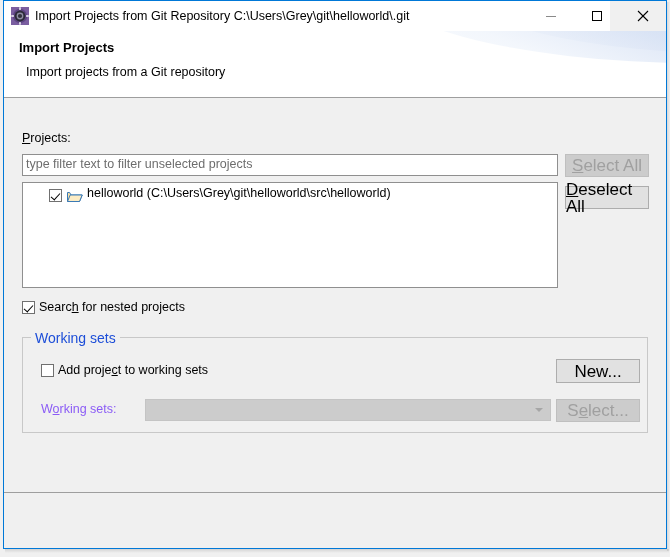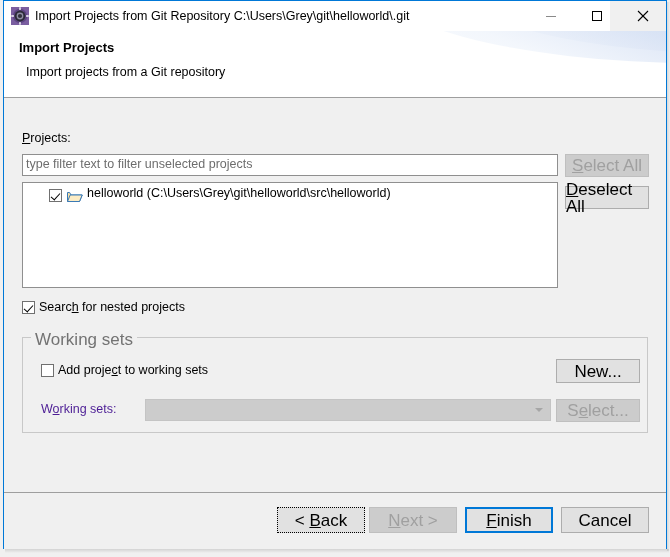--- a/index.html
+++ b/index.html
@@ -137,21 +137,21 @@
     height: 394px;
     background: #f0f0f0;
   }
 
   .lbl {
     position: absolute;
     font-size: 12.5px;
     color: #000000;
     white-space: nowrap;
   }
-  .lbl.disabled { color: #4c1d95; }
+  .lbl.disabled { color: #8b5cf6; }
   .u { text-decoration: underline; }
 
   
   .filter-field {
     position: absolute;
     left: 18px; top: 56px;
     width: 536px; height: 22px;
     box-sizing: border-box;
     border: 1px solid #8f8f8f;
     background: #ffffff;
@@ -255,22 +255,22 @@
     left: 18px; top: 239px;
     width: 626px; height: 96px;
     box-sizing: border-box;
     border: 1px solid #c8c8c8;
   }
   .groupbox .gb-title {
     position: absolute;
     left: 8px; top: -8px;
     background: #f0f0f0;
     padding: 0 4px;
-    font-size: 17px;
-    color: #737373;
+    font-size: 14px;
+    color: #1d4ed8;
     white-space: nowrap;
   }
 
   
   .combo {
     position: absolute;
     left: 122px; top: 61px;
     width: 406px; height: 22px;
     box-sizing: border-box;
     border: 1px solid #c4c4c4;
@@ -400,31 +400,17 @@
           <span>New<span class="u"></span>...</span>
         </div>
         <div class="btn disabled" style="left:533px; top:61px; width:84px; height:23px;">
           <span>S<span class="u">e</span>lect...</span>
         </div>
       </div>
 
     </div>
 
     <div class="footer-rule"></div>
-    <div class="footer">
-      <div class="btn focused" style="left:273px; top:14px; width:88px; height:26px;">
-        <span>&lt; <span class="u">B</span>ack</span>
-      </div>
-      <div class="btn disabled" style="left:365px; top:14px; width:88px; height:26px;">
-        <span><span class="u">N</span>ext &gt;</span>
-      </div>
-      <div class="btn default-btn" style="left:461px; top:14px; width:88px; height:26px;">
-        <span><span class="u">F</span>inish</span>
-      </div>
-      <div class="btn" style="left:557px; top:14px; width:88px; height:26px;">
-        <span>Cancel</span>
-      </div>
-    </div>
 
   </div>
   <div class="frame-shadow-r"></div>
   <div class="frame-shadow-b"></div>
 </div>
 
 </body></html>

